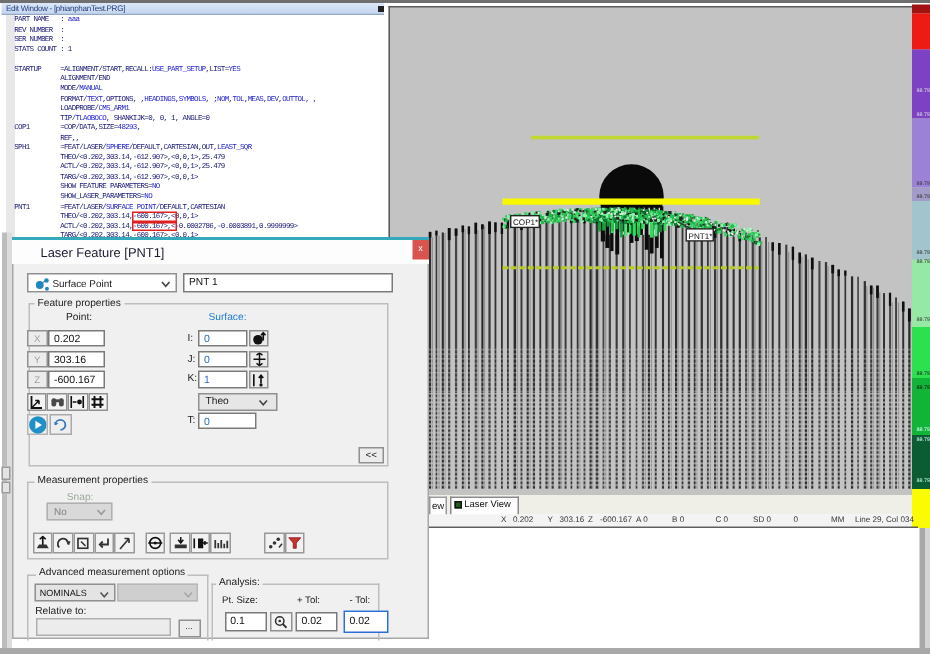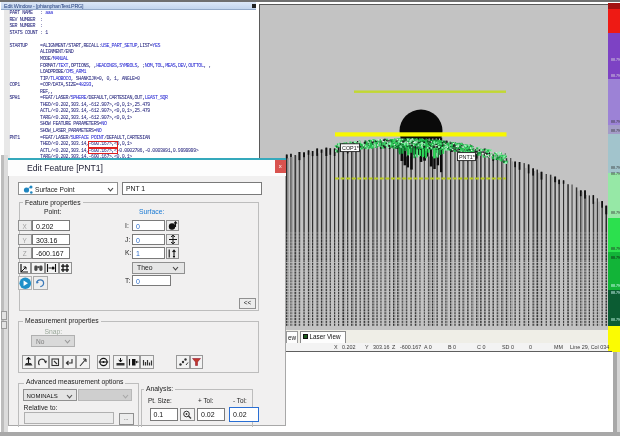--- a/index.html
+++ b/index.html
@@ -1522,21 +1522,21 @@
 <div class="abs" style="left:88px;top:140.9px;width:30px;height:6.7px;border:1px solid #e02020"></div>
 <div class="abs" style="left:88px;top:147.5px;width:30px;height:6.7px;border:1px solid #e02020"></div>
 
 <div class="abs" style="left:0;top:155px;width:8px;height:277px;background:linear-gradient(90deg,#fff 0 1.5px,#bdbdbd 1.5px 4.5px,#dcdcdc 4.5px 8px)"></div>
 <div class="abs" style="left:1px;top:311px;width:6px;height:8.5px;background:#e3e3e3;border:1px solid #9a9a9a"></div>
 <div class="abs" style="left:1px;top:320.5px;width:6px;height:8.5px;background:#e3e3e3;border:1px solid #9a9a9a"></div>
 
 <div class="abs" style="left:8px;top:158px;width:278px;height:268px;background:#f1f0f0;border:1px solid #a8a8a8;border-top:none"></div>
 <div class="abs" style="left:8px;top:158px;width:278px;height:2.2px;background:#35a9bc"></div>
 <div class="abs" style="left:8px;top:160.2px;width:278px;height:16.3px;background:#fdfdfd"></div>
-<div class="abs" style="left:27px;top:163px;font:8.6px 'Liberation Sans';color:#1b1b30">Edit Feature [PNT1]</div>
+<div class="abs" style="left:27px;top:163px;font:8.6px 'Liberation Sans';color:#1b1b30">Laser Feature [PNT1]</div>
 <div class="abs" style="left:274.5px;top:160.2px;width:11.5px;height:13px;background:#d9534f;color:#fff;font:6px 'Liberation Sans';text-align:center;line-height:13px">x</div>
 
 <div class="btn" style="left:18px;top:182px;width:100px;height:13px;background:#fff"></div>
 <svg class="abs" style="left:22px;top:184.5px" width="11" height="9" viewBox="0 0 11 9">
     <circle cx="4.5" cy="5" r="2.6" fill="#1f86c0"></circle>
     <circle cx="9" cy="2" r="1.5" fill="#1f86c0"></circle>
     <circle cx="9.3" cy="7.5" r="1.3" fill="#1f86c0"></circle>
     <line x1="5" y1="4" x2="9" y2="2" stroke="#1f86c0" stroke-width="0.8"></line>
   </svg>
 <div class="lbl" style="left:35px;top:185.5px;font-size:6.6px">Surface Point</div>

